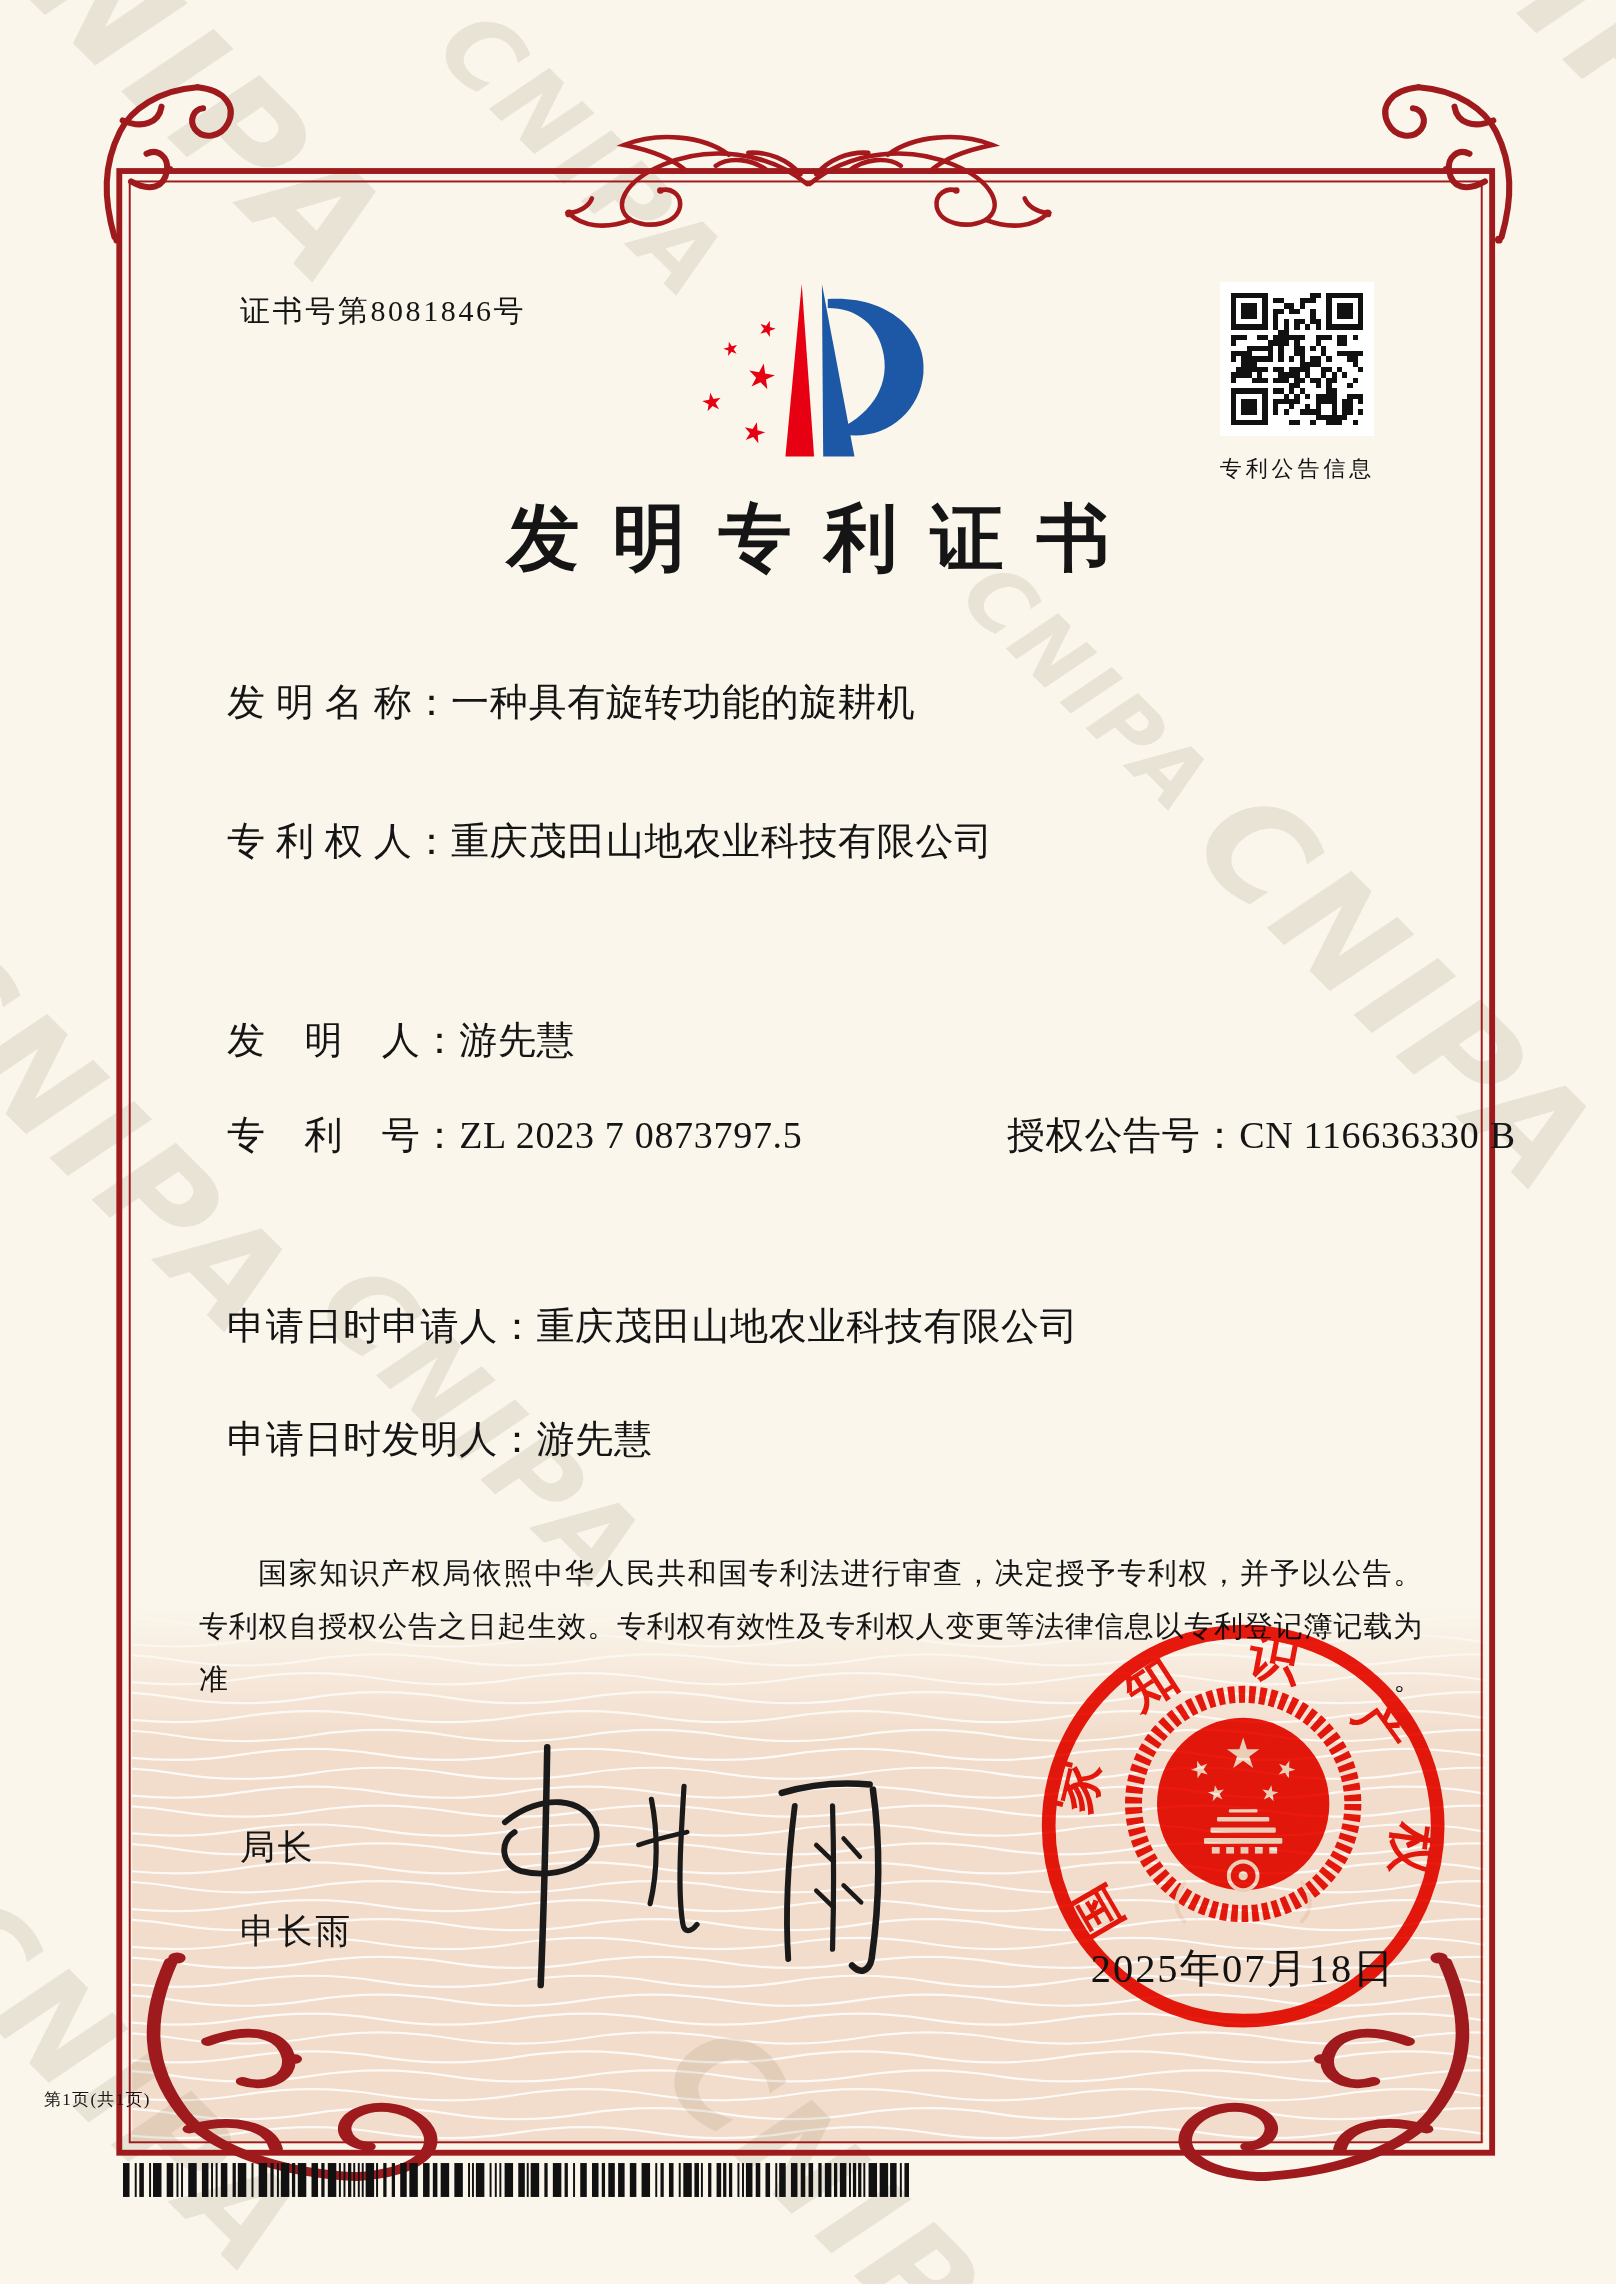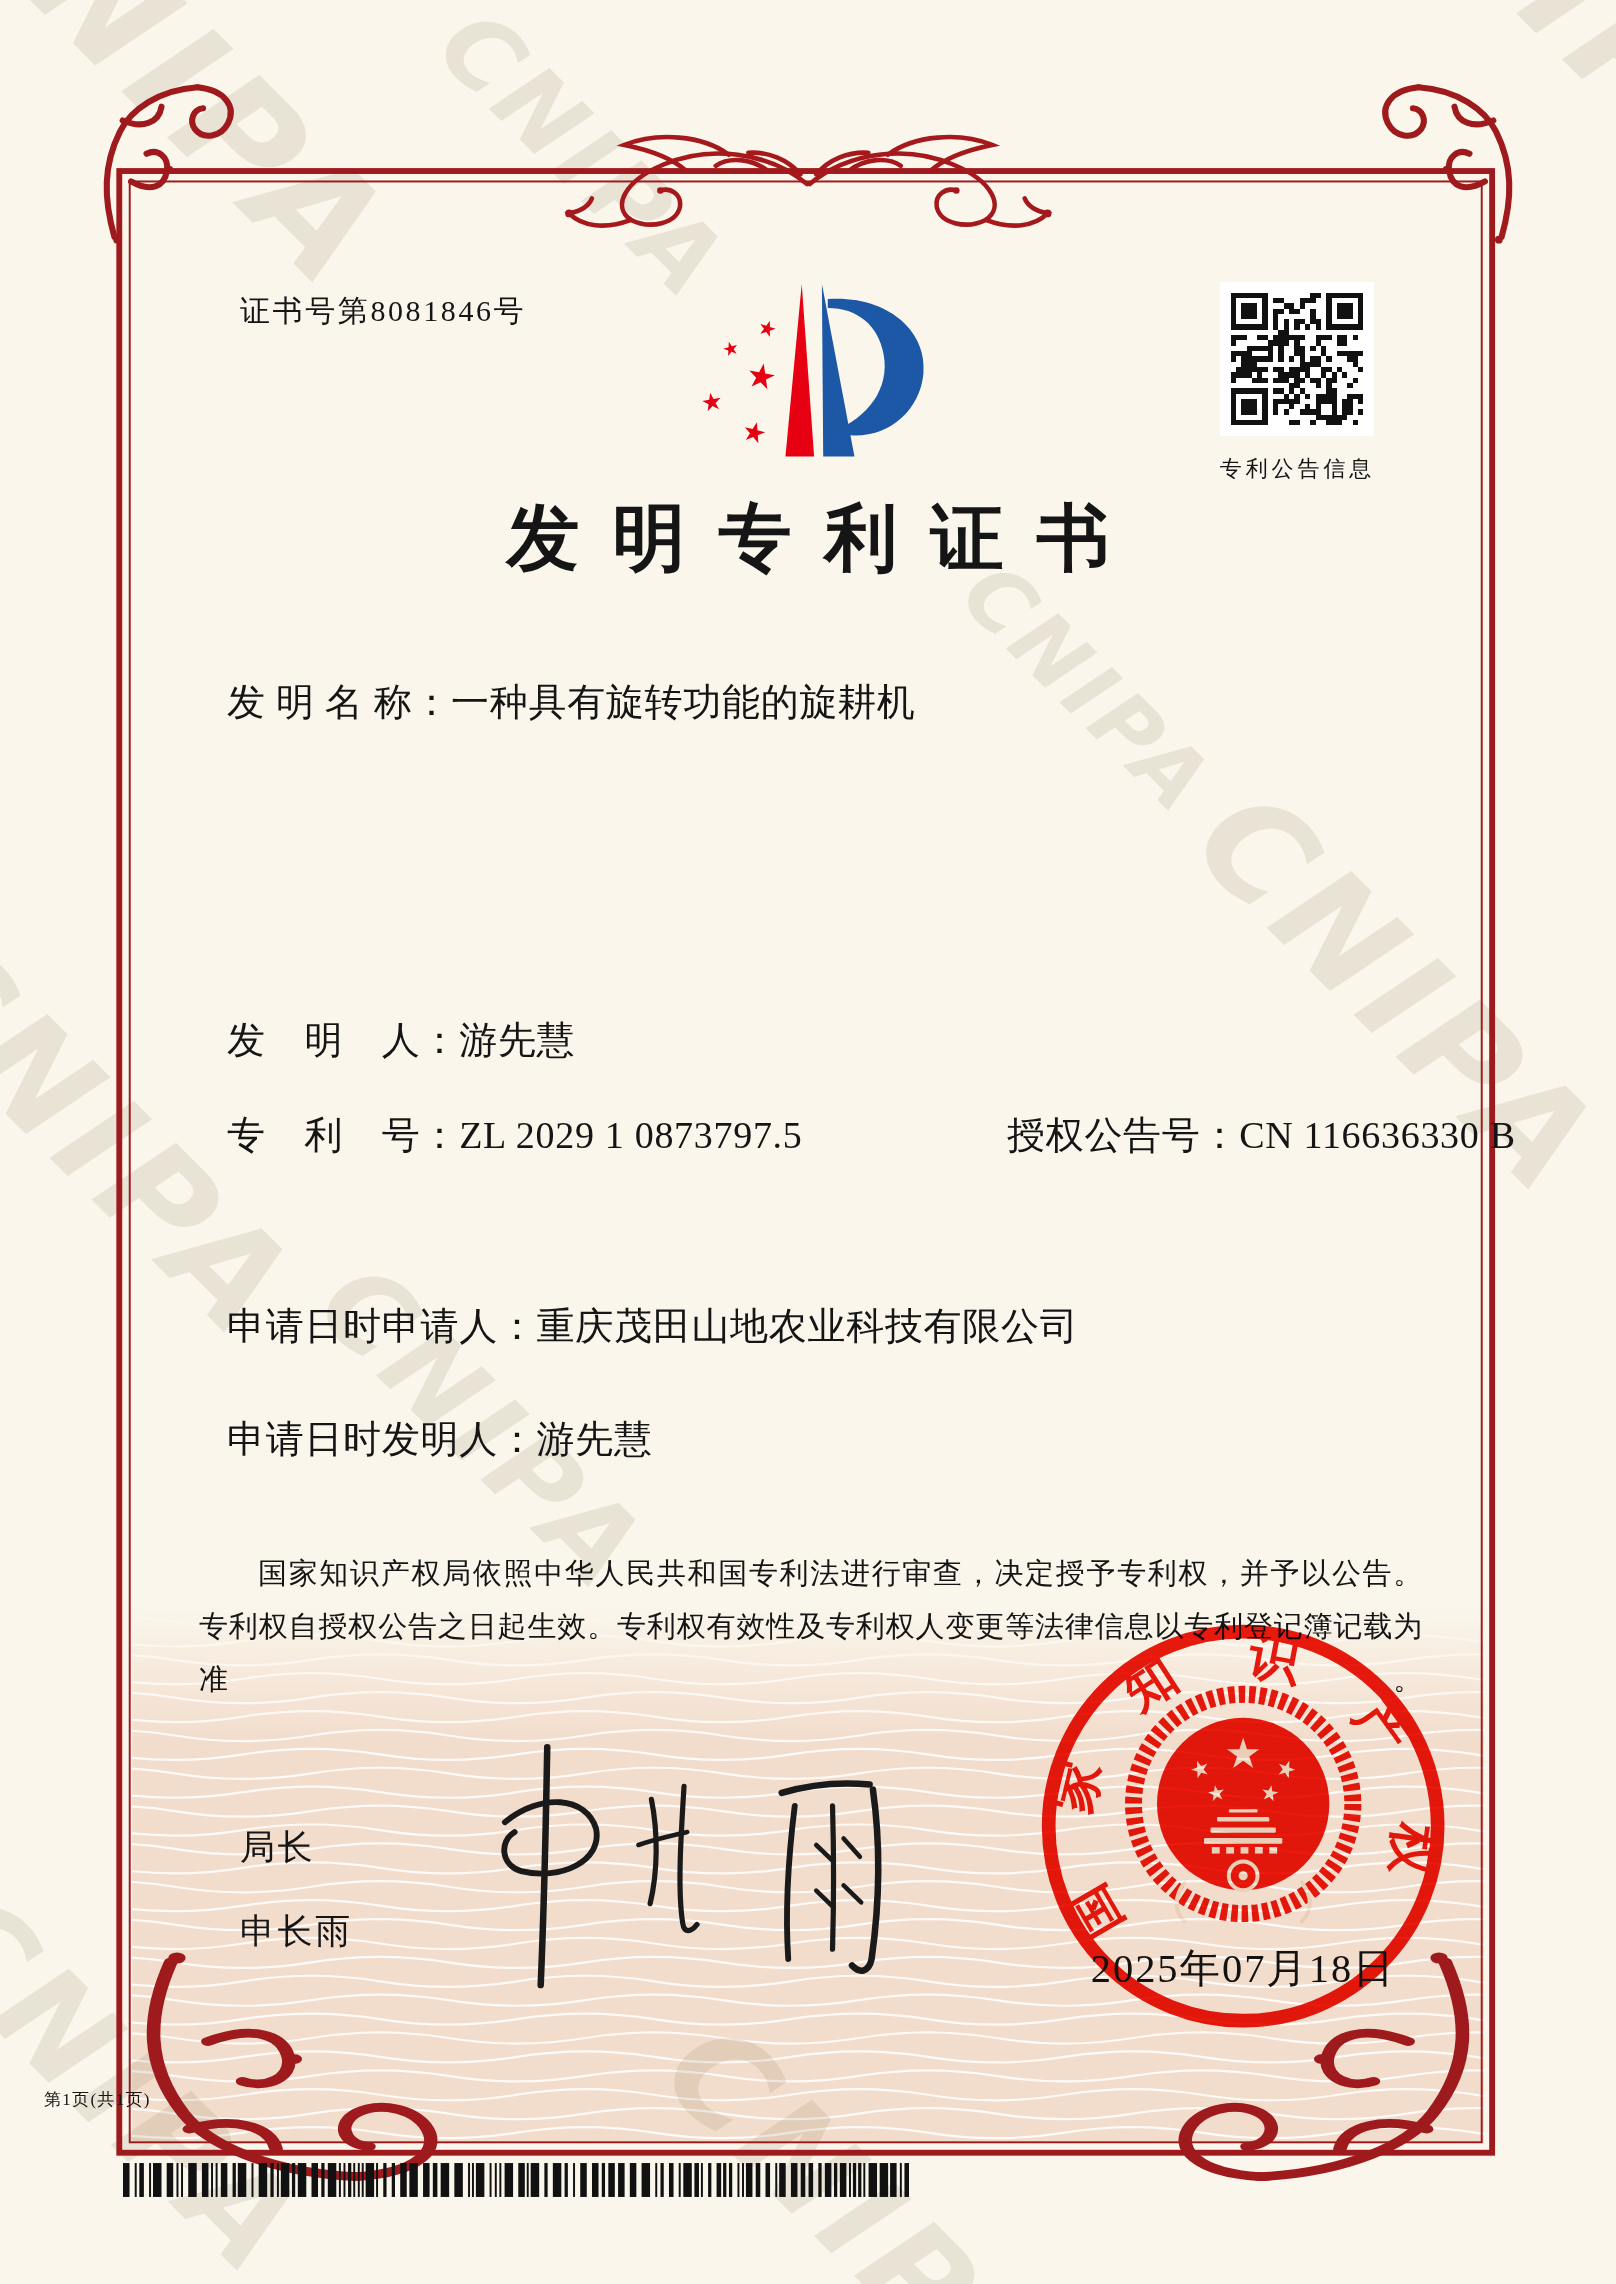--- a/index.html
+++ b/index.html
@@ -460,25 +460,26 @@
       <rect x="21" y="26" width="1" height="1" fill="#111"></rect>
       <rect x="22" y="26" width="1" height="1" fill="#111"></rect>
       <rect x="25" y="26" width="1" height="1" fill="#111"></rect>
     </svg>
   <div class="abs qrcaption">专利公告信息</div>
 
   <div class="abs title">发明专利证书</div>
 
   <div class="row" style="top:677px"><span class="lbl">发 明 名 称：</span><span class="val">一种具有旋转功能的旋耕机</span></div>
 
+  <div class="row" style="top:816px"><span class="lbl">专 利 权 人：</span><span class="val">重庆茂田山地农业科技有限公司</span></div>
 
 
   <div class="row" style="top:1015px"><span class="lbl">发　明　人：</span><span class="val">游先慧</span></div>
 
-  <div class="row" style="top:1110px"><span class="lbl">专　利　号：</span><span class="val">ZL 2029 1 0873797.5</span><span class="rpair"><span class="lbl">授权公告号：</span><span class="val">CN 116636330 B</span></span></div>
+  <div class="row" style="top:1110px"><span class="lbl">专　利　号：</span><span class="val">ZL 2023 7 0873797.5</span><span class="rpair"><span class="lbl">授权公告号：</span><span class="val">CN 116636330 B</span></span></div>
 
 
   <div class="row" style="top:1301px"><span class="lbl">申请日时申请人：</span><span class="val">重庆茂田山地农业科技有限公司</span></div>
 
   <div class="row" style="top:1414px"><span class="lbl">申请日时发明人：</span><span class="val">游先慧</span></div>
 
   <div class="abs stmt">
     <div class="l1">国家知识产权局依照中华人民共和国专利法进行审查，决定授予专利权，并予以公告。</div>
     <div class="l2">专利权自授权公告之日起生效。专利权有效性及专利权人变更等法律信息以专利登记簿记载为准。</div>
   </div>

